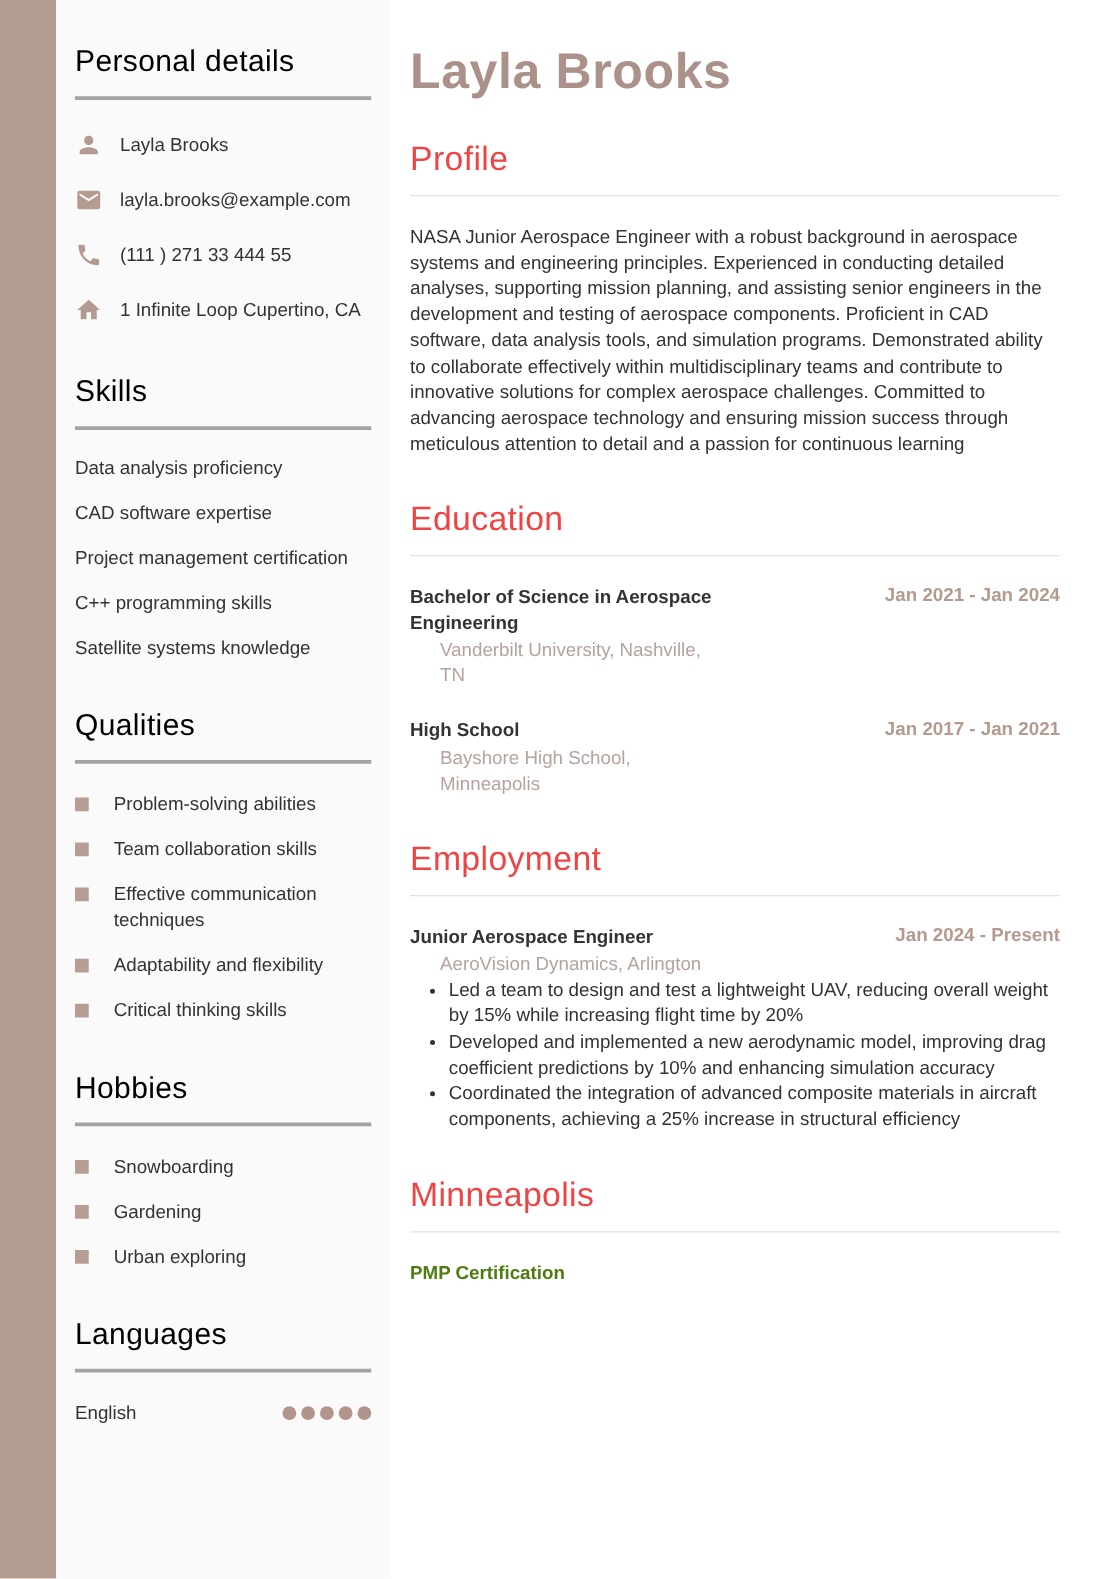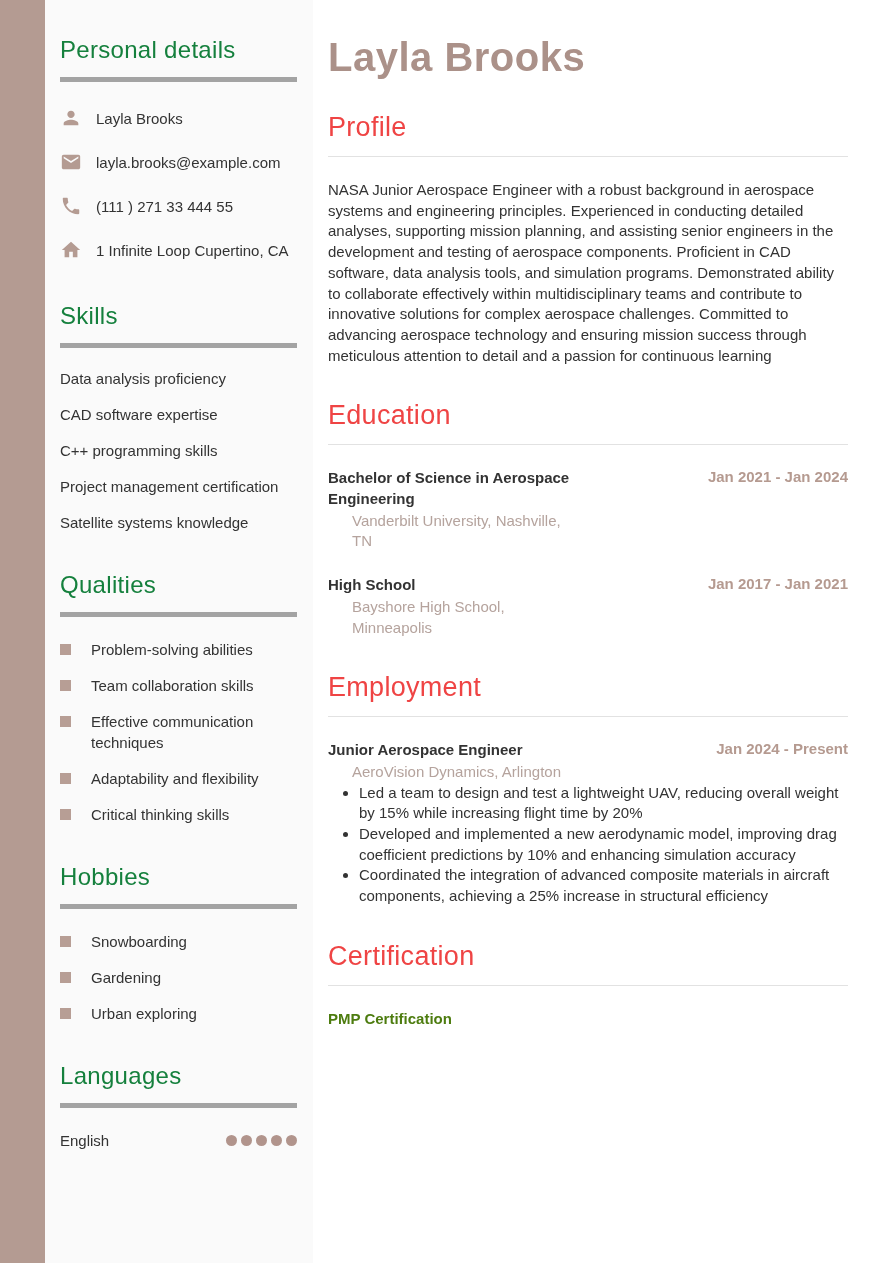--- a/index.html
+++ b/index.html
@@ -5,22 +5,22 @@
   * { box-sizing: border-box; margin: 0; padding: 0; }
   html, body { background: #ffffff; }
   body { font-family: "Liberation Sans", "DejaVu Sans", sans-serif; }
   .page { width: 893px; height: 1263px; display: flex; background: #ffffff; overflow: hidden; }
 
   
   .accent-strip { width: 45px; flex: 0 0 45px; background: #b49b92; }
 
   
   .sidebar { width: 268px; flex: 0 0 268px; background: #fafafa; padding: 36px 16px 20px 15px; }
-  .sb-heading { font-size: 24px; font-weight: 400; color: #15803d; letter-spacing: 0.3px;
-                padding-bottom: 13px; border-bottom: 5px solid #a3a3a3; }
+  .sb-heading { font-size: 24px; font-weight: 400; color: #000000; letter-spacing: 0.3px;
+                padding-bottom: 13px; border-bottom: 3px solid #a3a3a3; }
   .sb-section { margin-bottom: 38px; }
   .sb-section.personal { margin-bottom: 30px; }
 
   .contact-list { margin-top: 14px; }
   .contact-item { display: flex; align-items: center; gap: 14px; padding: 11px 0; }
   .contact-item svg { width: 22px; height: 22px; flex: 0 0 22px; fill: #b49b92; }
   .contact-text { font-size: 15px; color: #333333; }
 
   .plain-list { margin-top: 20px; }
   .plain-item { font-size: 15px; color: #333333; line-height: 21px; margin-bottom: 15px; }
@@ -93,22 +93,22 @@
           <span class="contact-text">1 Infinite Loop Cupertino, CA</span>
         </div>
       </div>
     </section>
 
     <section class="sb-section">
       <h2 class="sb-heading">Skills</h2>
       <div class="plain-list">
         <div class="plain-item">Data analysis proficiency</div>
         <div class="plain-item">CAD software expertise</div>
+        <div class="plain-item">Project management certification</div>
         <div class="plain-item">C++ programming skills</div>
-        <div class="plain-item">Project management certification</div>
         <div class="plain-item">Satellite systems knowledge</div>
       </div>
     </section>
 
     <section class="sb-section">
       <h2 class="sb-heading">Qualities</h2>
       <div class="bullet-list">
         <div class="bullet-item">
           <span class="sq"></span>
           <span class="bullet-text">Problem-solving abilities</span>
@@ -206,19 +206,19 @@
         <div class="entry-sub">AeroVision Dynamics, Arlington</div>
         <ul class="job-bullets">
           <li>Led a team to design and test a lightweight UAV, reducing overall weight by 15% while increasing flight time by 20%</li>
           <li>Developed and implemented a new aerodynamic model, improving drag coefficient predictions by 10% and enhancing simulation accuracy</li>
           <li>Coordinated the integration of advanced composite materials in aircraft components, achieving a 25% increase in structural efficiency</li>
         </ul>
       </div>
     </section>
 
     <section class="main-section">
-      <h2 class="main-heading">Certification</h2>
+      <h2 class="main-heading">Minneapolis</h2>
       <div class="cert-item">PMP Certification</div>
     </section>
 
   </main>
 
 </div>
 
 </body></html>

